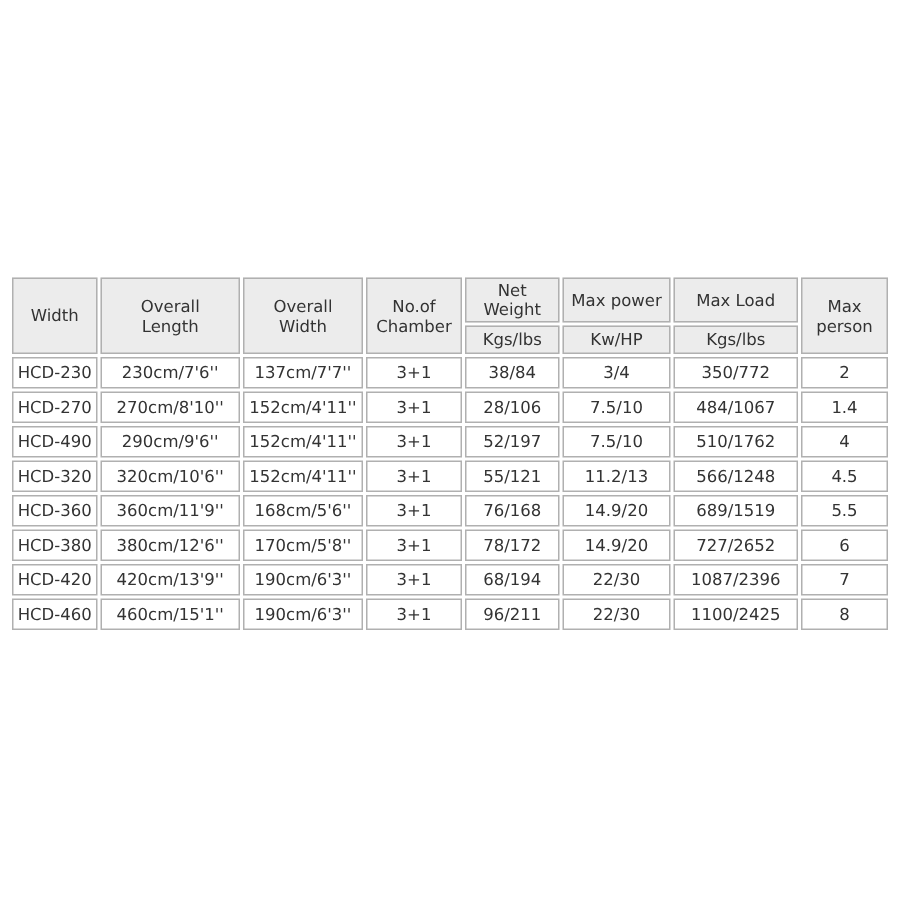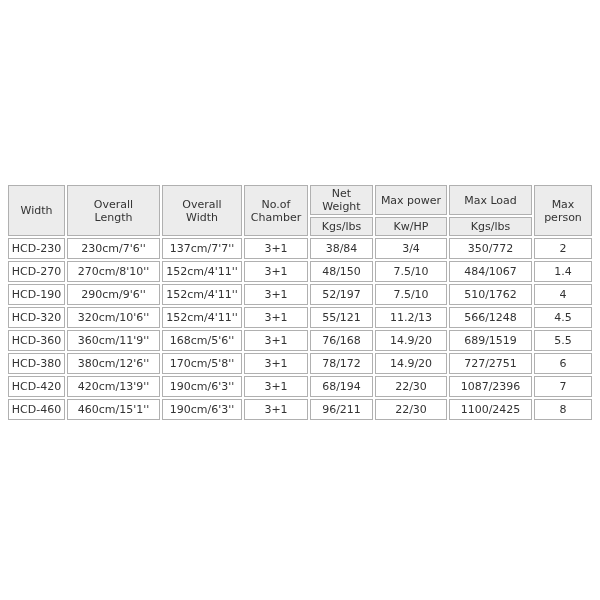--- a/index.html
+++ b/index.html
@@ -99,27 +99,27 @@
         <td>38/84</td>
         <td>3/4</td>
         <td>350/772</td>
         <td>2</td>
       </tr>
       <tr>
         <td>HCD-270</td>
         <td>270cm/8'10''</td>
         <td>152cm/4'11''</td>
         <td>3+1</td>
-        <td>48/150</td>
+        <td>28/106</td>
         <td>7.5/10</td>
         <td>484/1067</td>
         <td>1.4</td>
       </tr>
       <tr>
-        <td>HCD-190</td>
+        <td>HCD-490</td>
         <td>290cm/9'6''</td>
         <td>152cm/4'11''</td>
         <td>3+1</td>
         <td>52/197</td>
         <td>7.5/10</td>
         <td>510/1762</td>
         <td>4</td>
       </tr>
       <tr>
         <td>HCD-320</td>
@@ -141,21 +141,21 @@
         <td>689/1519</td>
         <td>5.5</td>
       </tr>
       <tr>
         <td>HCD-380</td>
         <td>380cm/12'6''</td>
         <td>170cm/5'8''</td>
         <td>3+1</td>
         <td>78/172</td>
         <td>14.9/20</td>
-        <td>727/2751</td>
+        <td>727/2652</td>
         <td>6</td>
       </tr>
       <tr>
         <td>HCD-420</td>
         <td>420cm/13'9''</td>
         <td>190cm/6'3''</td>
         <td>3+1</td>
         <td>68/194</td>
         <td>22/30</td>
         <td>1087/2396</td>

